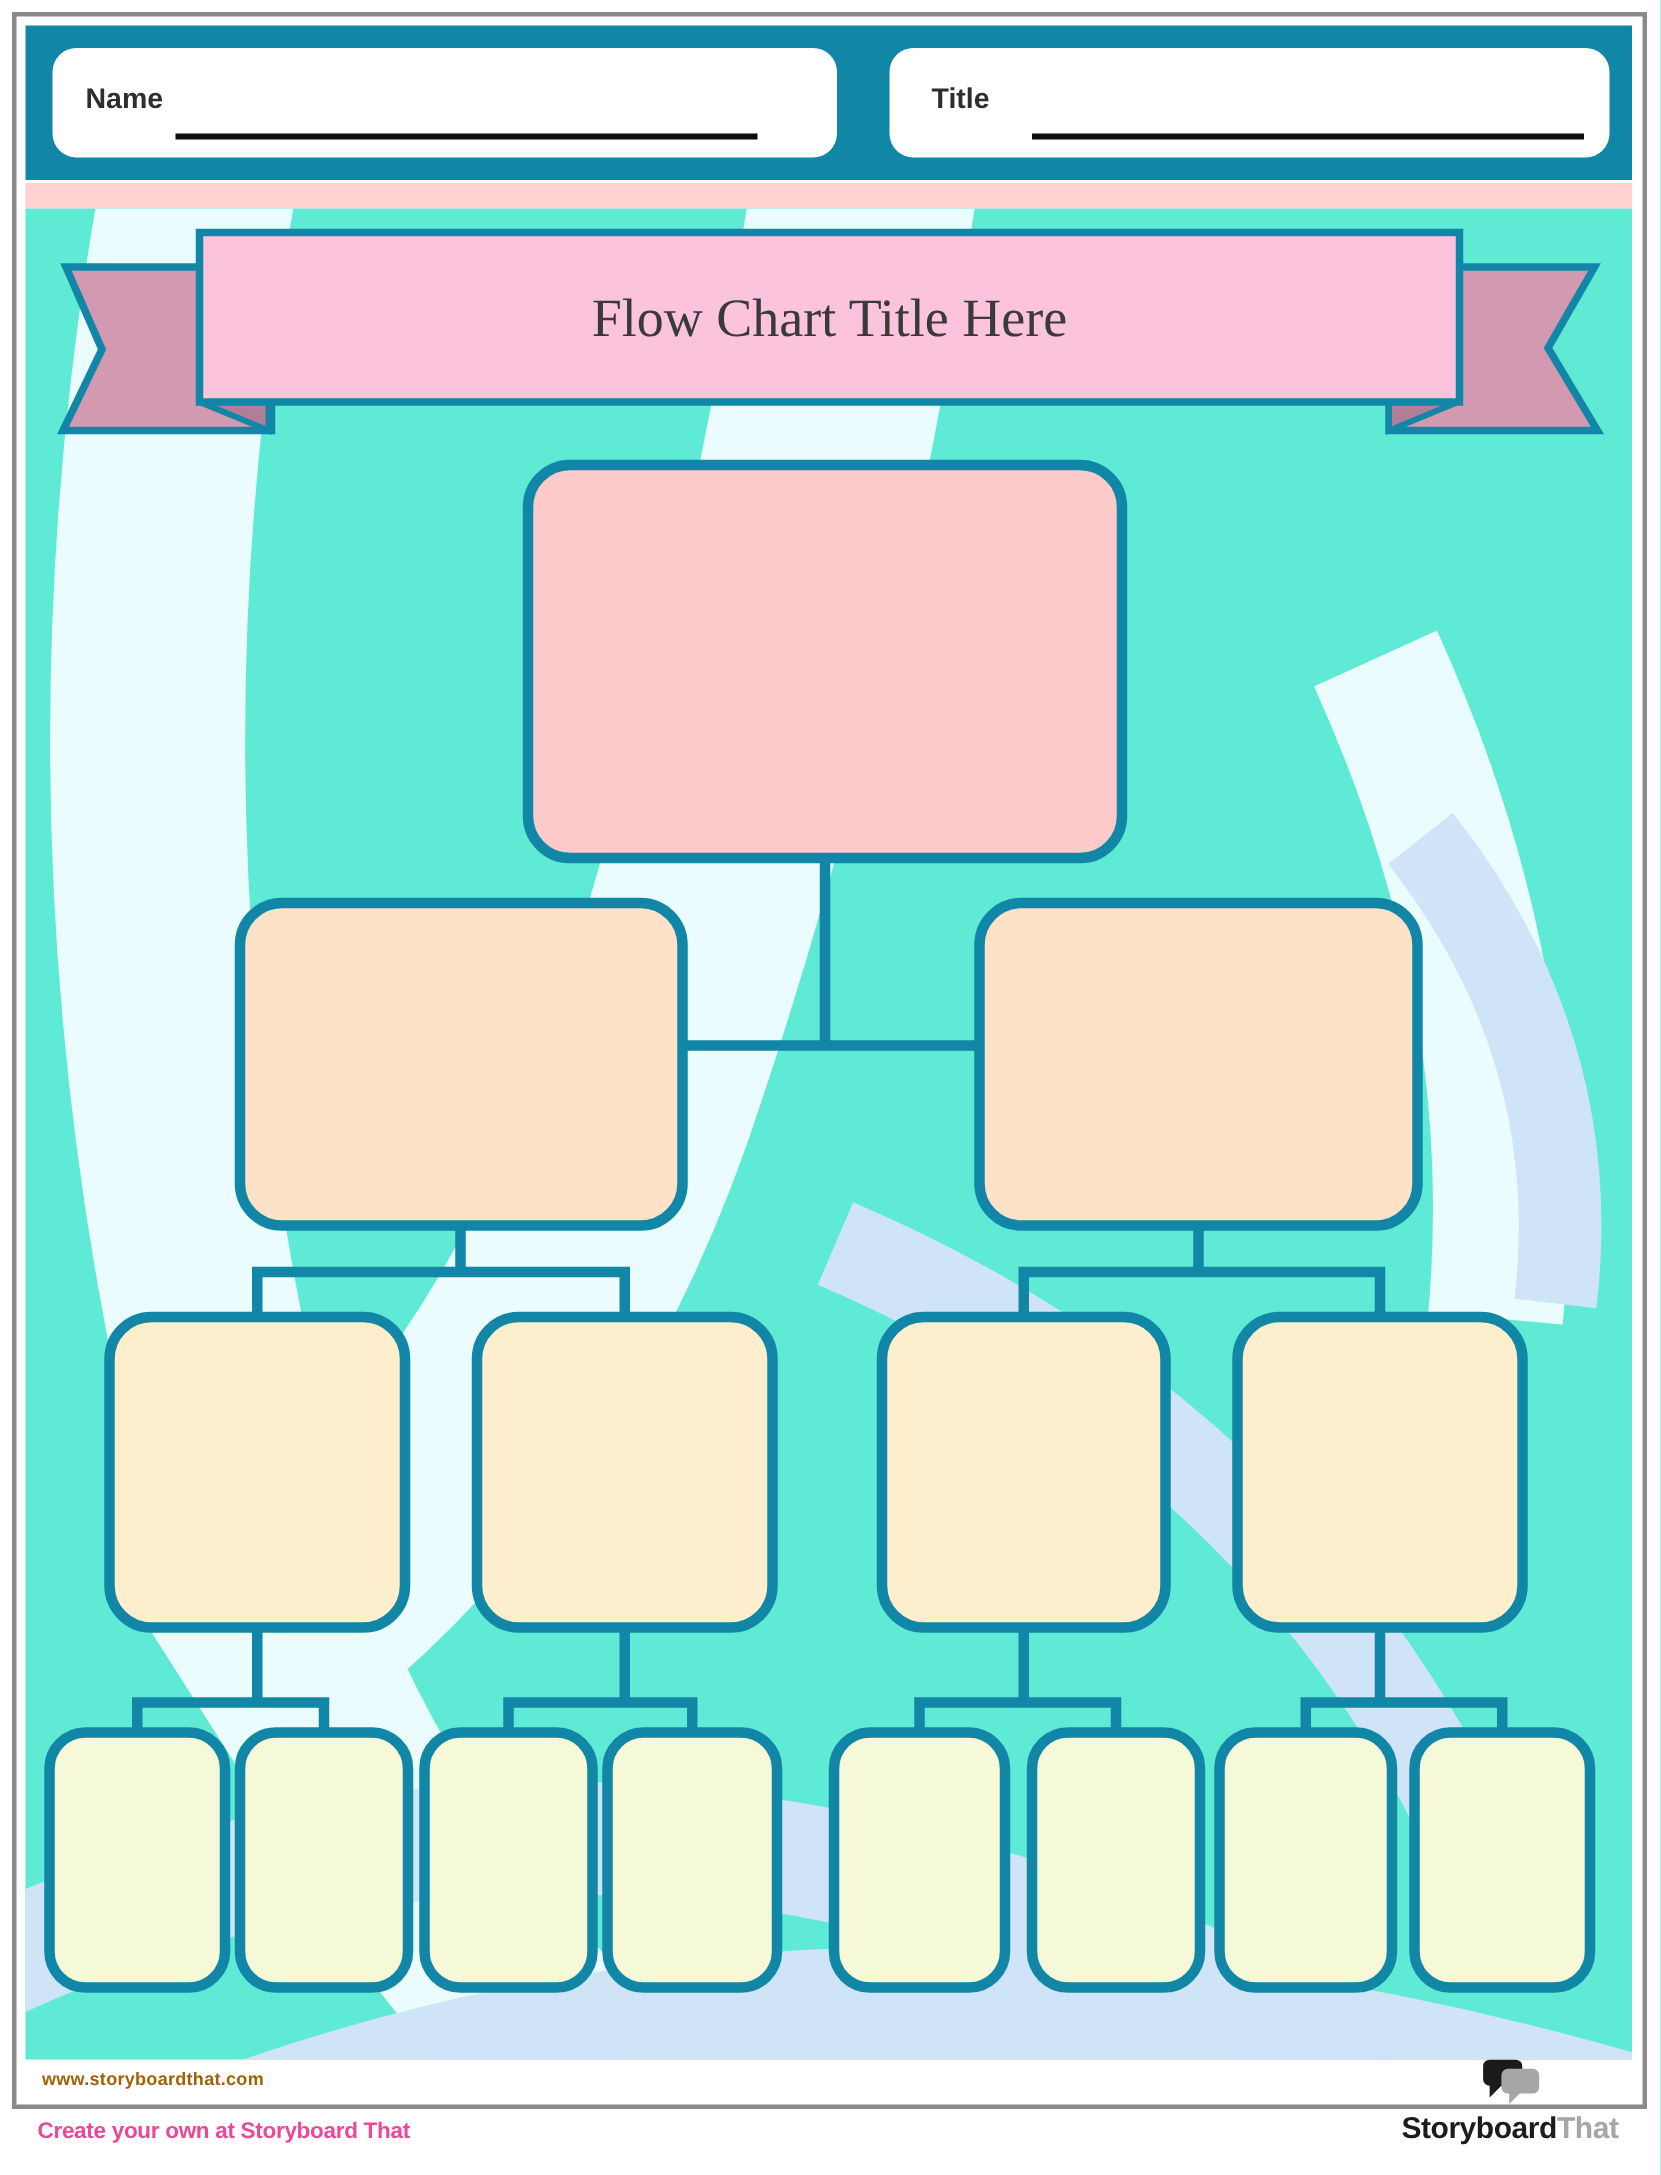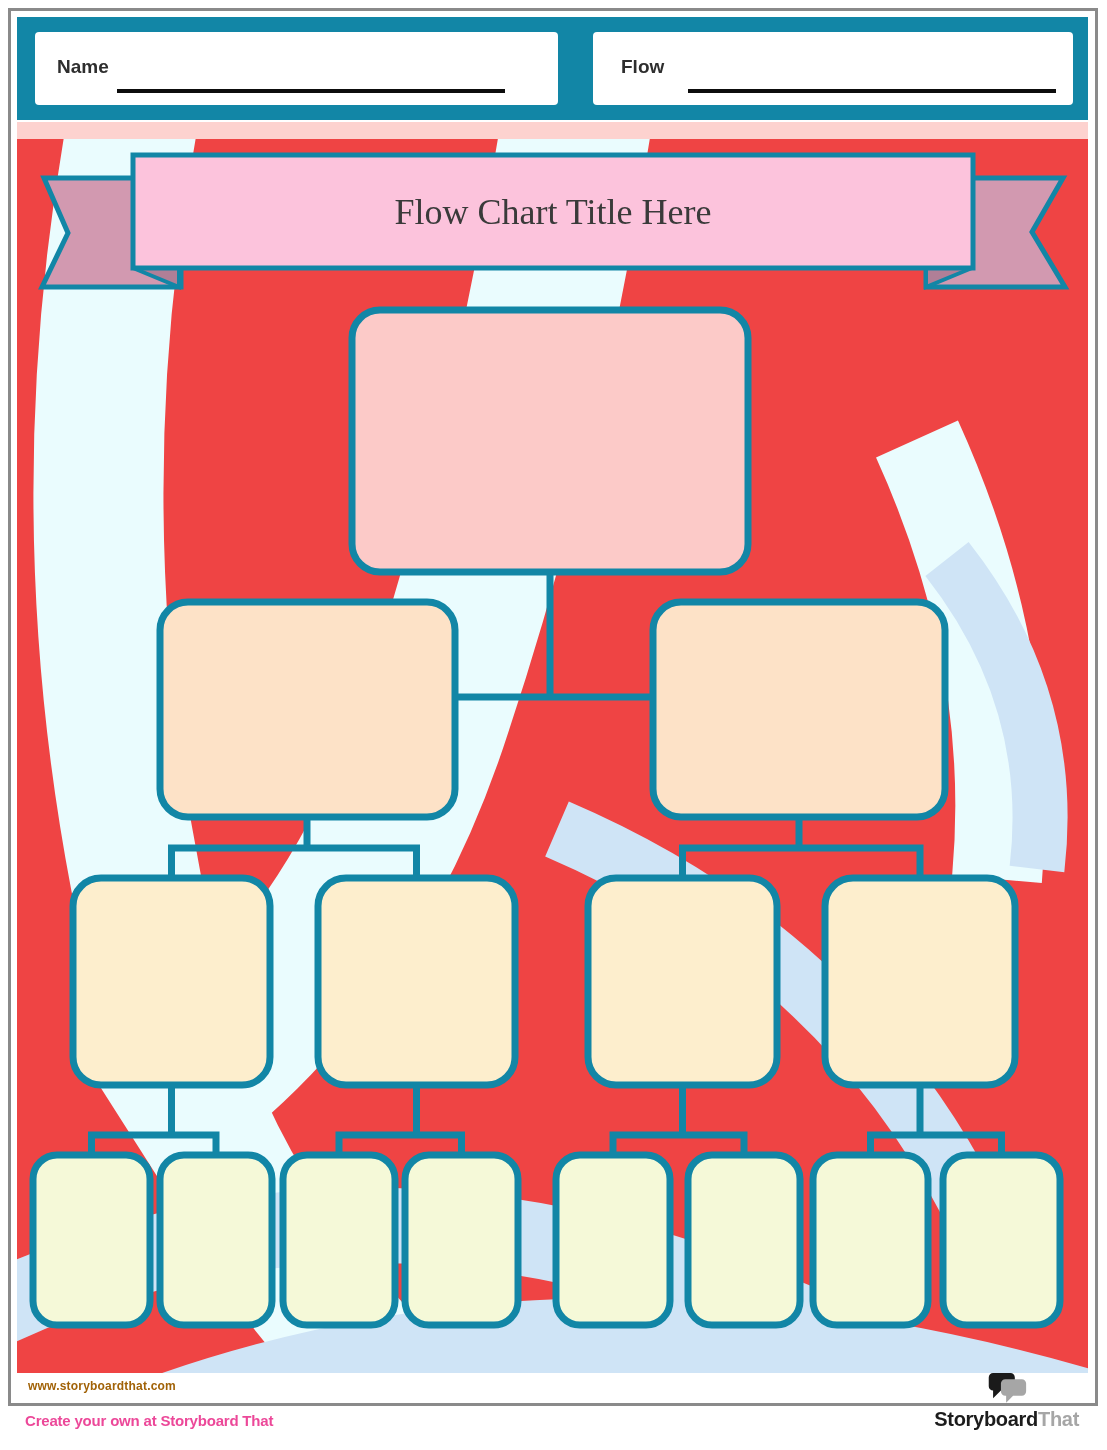--- a/index.html
+++ b/index.html
@@ -8,38 +8,38 @@
     font-family:"Liberation Sans","DejaVu Sans",sans-serif;
   }
   .page{
     position:absolute;left:8px;top:8px;width:1090px;height:1398px;
     box-sizing:border-box;border:3px solid #8a8a8a;background:#ffffff;
   }
   .header-bar{
     position:absolute;left:6px;top:6px;width:1071px;height:103px;background:#1286a6;
   }
   .field{
-    position:absolute;top:15px;height:73px;background:#ffffff;border-radius:4px;
+    position:absolute;top:15px;height:73px;background:#ffffff;border-radius:16px;
   }
   .field-name{left:18px;width:523px;}
   .field-date{left:576px;width:480px;}
   .field-label{
     position:absolute;left:22px;top:24px;font-size:19px;font-weight:bold;color:#2e2e2e;
     letter-spacing:0px;
   }
   .field-date .field-label{left:28px;}
   .write-line{position:absolute;bottom:12px;height:4px;background:#0d0d0d;}
   .field-name .write-line{left:82px;width:388px;}
   .field-date .write-line{left:95px;width:368px;}
   .pink-strip{
     position:absolute;left:6px;top:111px;width:1071px;height:17px;background:#fdd2cf;
   }
   .content{
     position:absolute;left:6px;top:128px;width:1071px;height:1234px;
-    background:#ef4444;overflow:hidden;
+    background:#5eead4;overflow:hidden;
   }
   .content svg{display:block;}
   .footer-url{
     position:absolute;left:17px;top:1368px;font-size:12px;font-weight:bold;color:#a16207;
     letter-spacing:0.2px;
   }
   .logo{
     position:absolute;right:16px;top:1360px;height:32px;display:flex;align-items:center;gap:5px;flex-direction:column;
   }
   .logo-text{font-size:20px;font-weight:bold;letter-spacing:-0.3px;white-space:nowrap;}
@@ -54,21 +54,21 @@
 <body>
 
 <div class="page">
 
   <div class="header-bar">
     <div class="field field-name">
       <span class="field-label">Name</span>
       <span class="write-line"></span>
     </div>
     <div class="field field-date">
-      <span class="field-label">Flow</span>
+      <span class="field-label">Title</span>
       <span class="write-line"></span>
     </div>
   </div>
 
   <div class="pink-strip"></div>
 
   <div class="content">
     <svg width="1071" height="1234" viewBox="0 0 1071 1234" xmlns="http://www.w3.org/2000/svg">
 
       <g fill="none">

